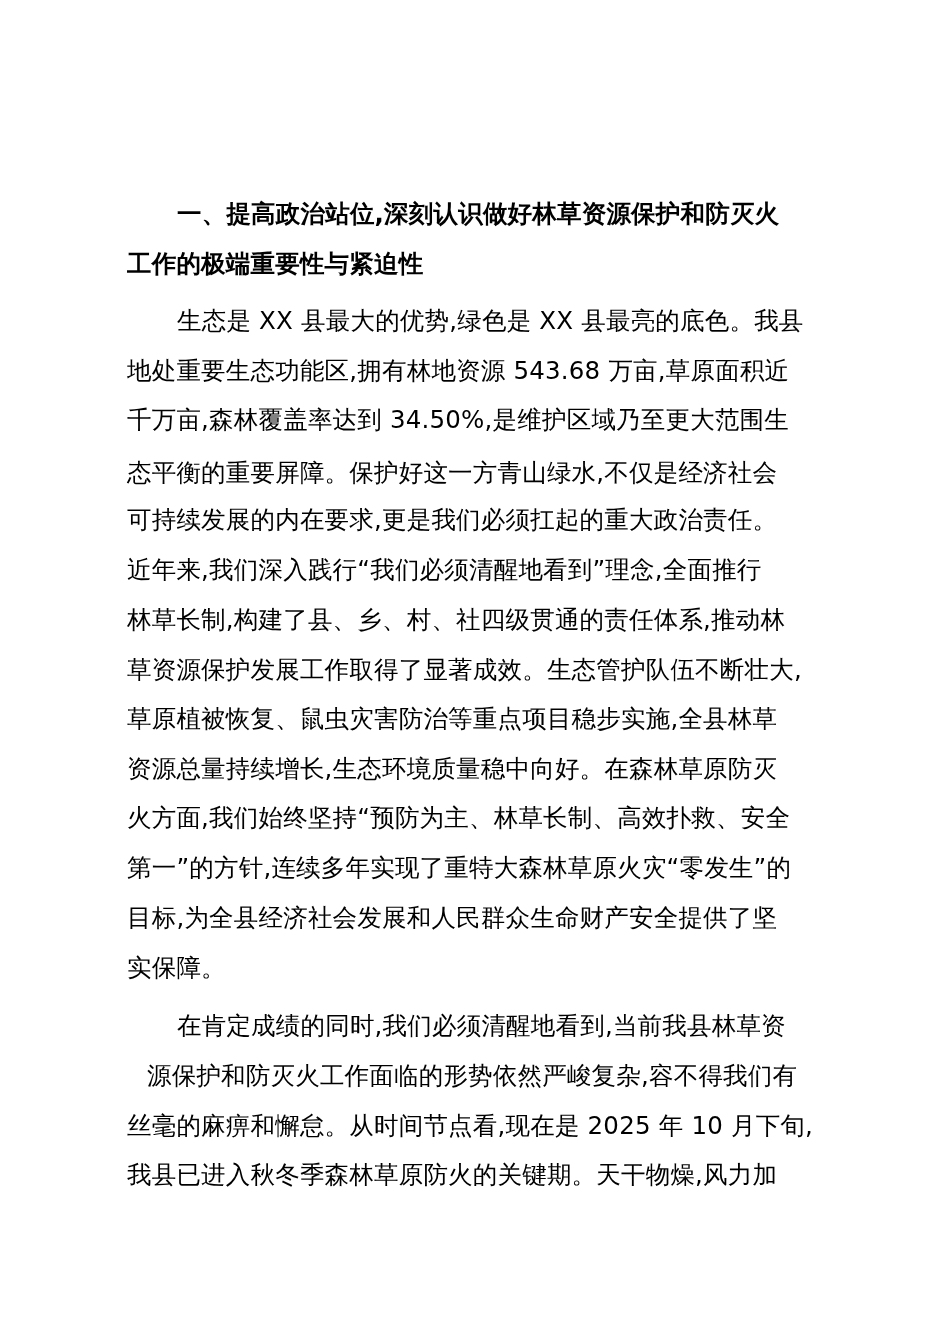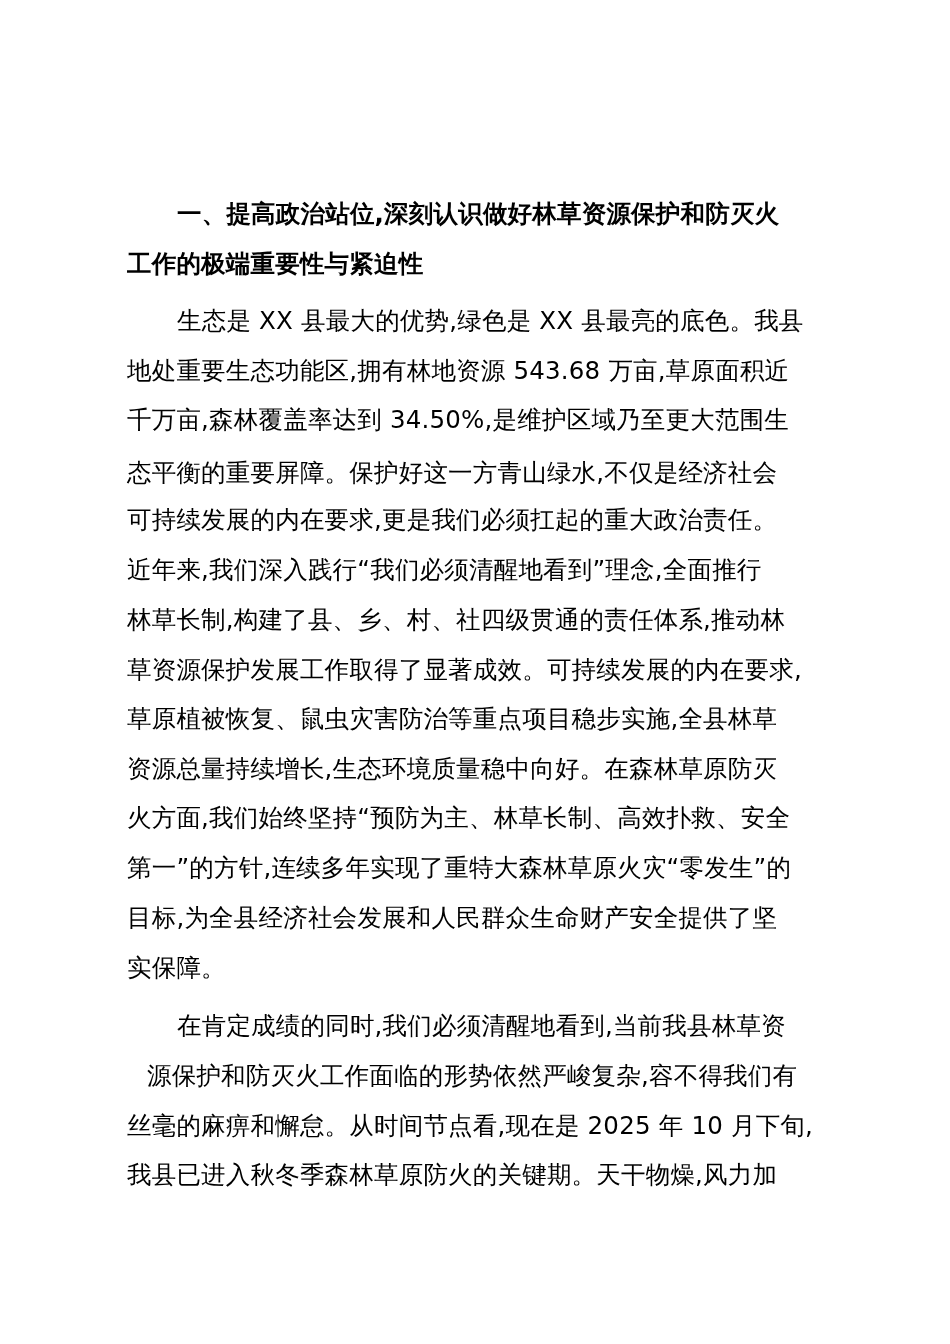--- a/index.html
+++ b/index.html
@@ -21,21 +21,21 @@
   </div>
 
   <div class="paragraph">
     <div class="line indent" style="top:306px;">生态是 XX 县最大的优势,绿色是 XX 县最亮的底色。我县</div>
     <div class="line" style="top:356px;">地处重要生态功能区,拥有林地资源 543.68 万亩,草原面积近</div>
     <div class="line" style="top:405px;">千万亩,森林覆盖率达到 34.50%,是维护区域乃至更大范围生</div>
     <div class="line" style="top:458px;">态平衡的重要屏障。保护好这一方青山绿水,不仅是经济社会</div>
     <div class="line" style="top:505px;">可持续发展的内在要求,更是我们必须扛起的重大政治责任。</div>
     <div class="line" style="top:555px;">近年来,我们深入践行“我们必须清醒地看到”理念,全面推行</div>
     <div class="line" style="top:605px;">林草长制,构建了县、乡、村、社四级贯通的责任体系,推动林</div>
-    <div class="line" style="top:655px;">草资源保护发展工作取得了显著成效。可持续发展的内在要求,</div>
+    <div class="line" style="top:655px;">草资源保护发展工作取得了显著成效。生态管护队伍不断壮大,</div>
     <div class="line" style="top:704px;">草原植被恢复、鼠虫灾害防治等重点项目稳步实施,全县林草</div>
     <div class="line" style="top:754px;">资源总量持续增长,生态环境质量稳中向好。在森林草原防灭</div>
     <div class="line" style="top:803px;">火方面,我们始终坚持“预防为主、林草长制、高效扑救、安全</div>
     <div class="line" style="top:853px;">第一”的方针,连续多年实现了重特大森林草原火灾“零发生”的</div>
     <div class="line" style="top:903px;">目标,为全县经济社会发展和人民群众生命财产安全提供了坚</div>
     <div class="line" style="top:953px;">实保障。</div>
   </div>
 
   <div class="paragraph">
     <div class="line indent" style="top:1011px;">在肯定成绩的同时,我们必须清醒地看到,当前我县林草资</div>

